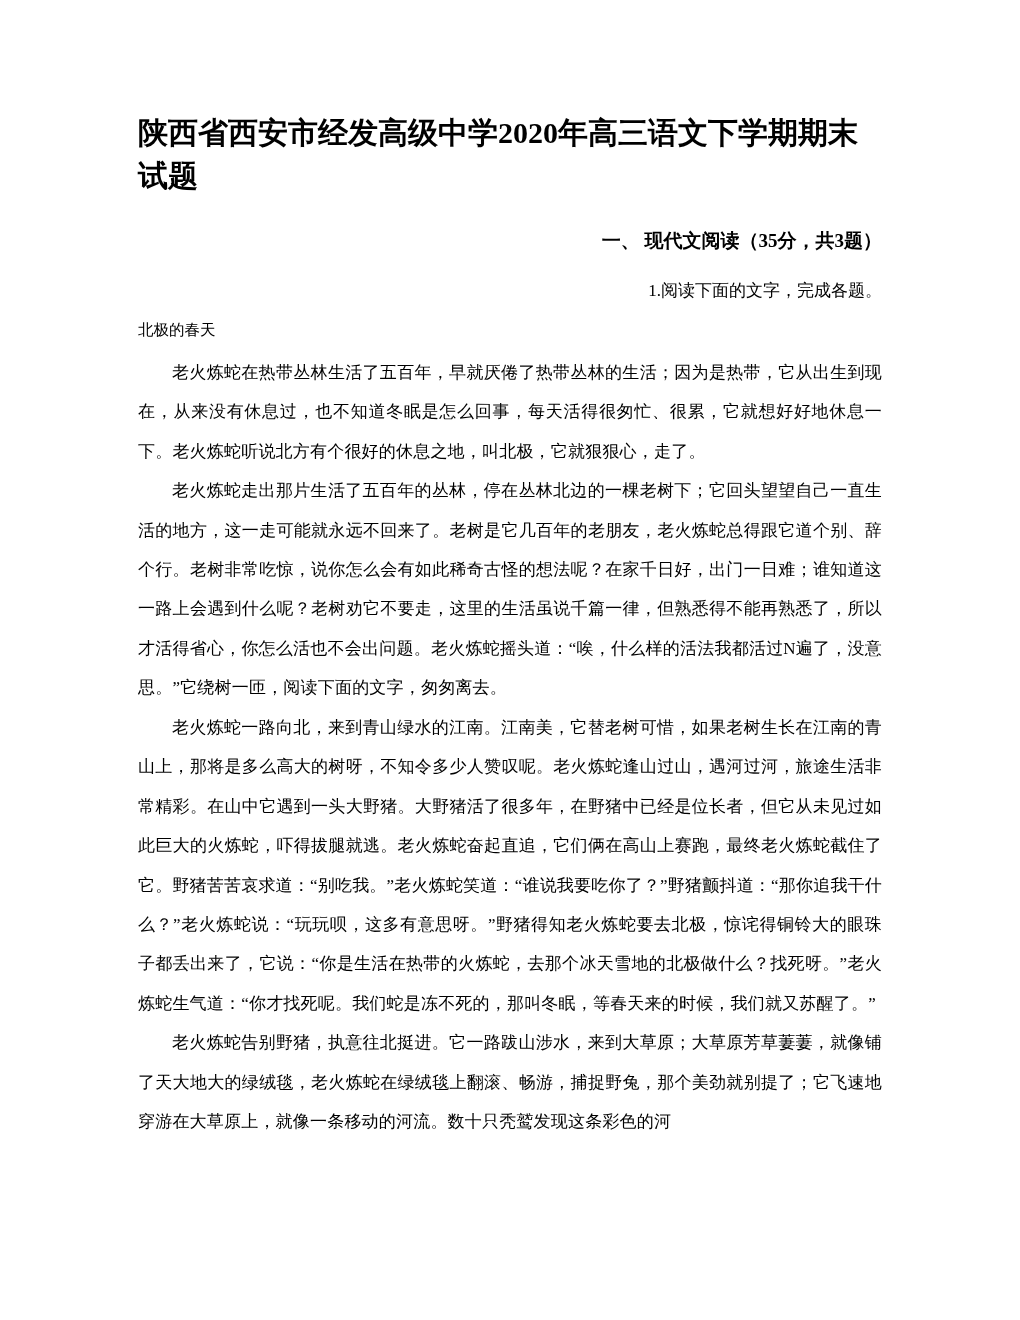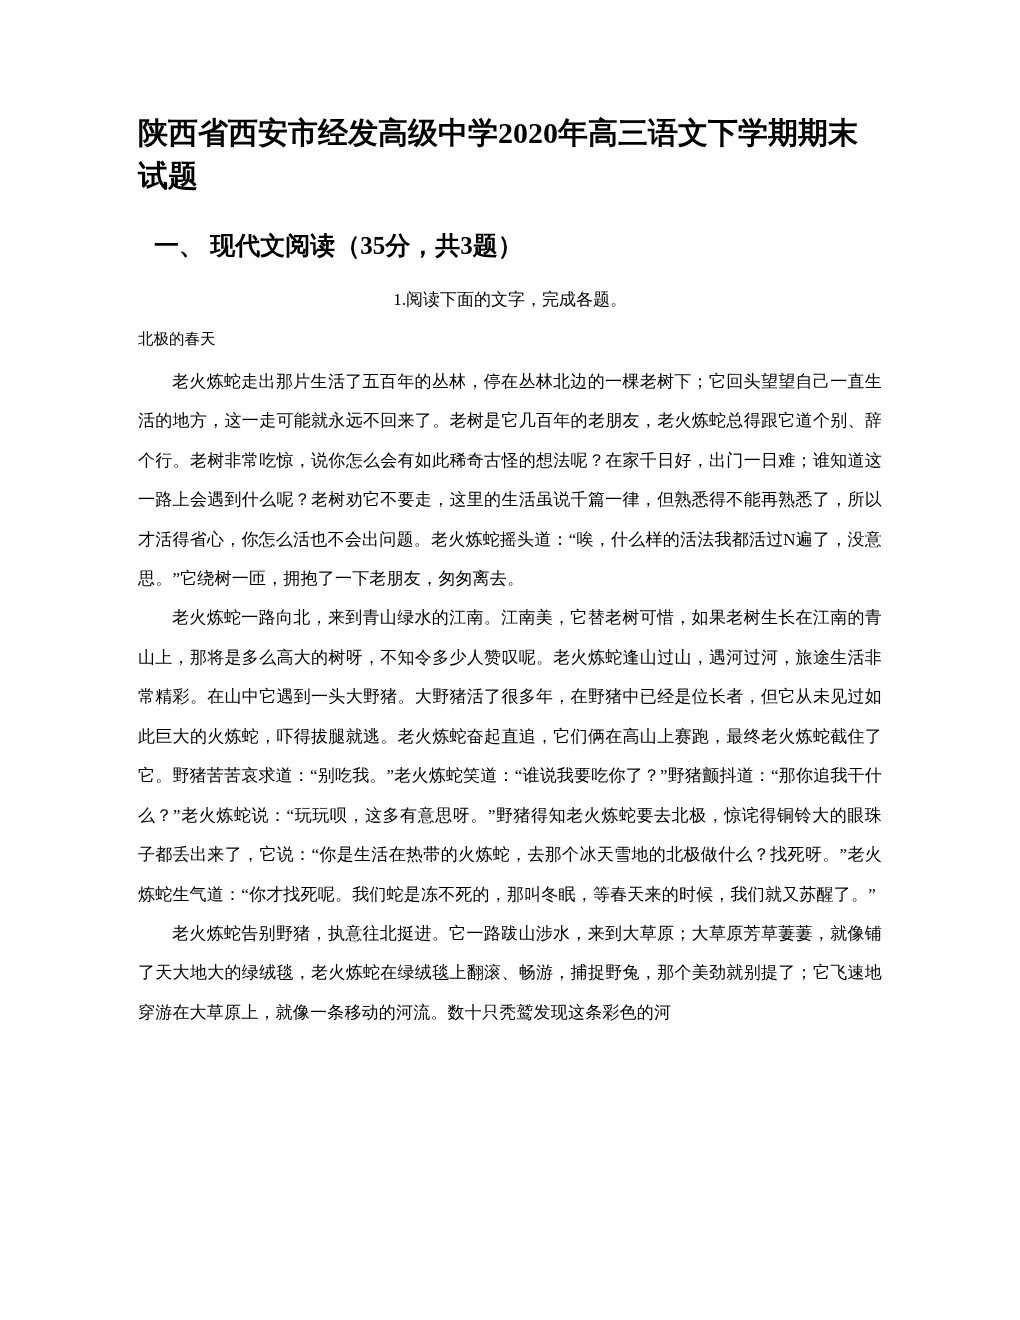--- a/index.html
+++ b/index.html
@@ -30,33 +30,33 @@
     font-weight: bold;
     line-height: 1.42;
     letter-spacing: 0px;
     margin: 0 0 30px 0;
     text-align: left;
     word-break: break-all;
   }
 
   .section-heading {
     font-family: "Liberation Serif", "DejaVu Serif", serif;
-    font-size: 25px;
+    font-size: 19px;
     font-weight: bold;
     line-height: 1.5;
     margin: 0 0 22px 16px;
-    text-align: left;
+    text-align: right;
     word-break: break-all;
   }
 
   .q-line {
     font-size: 17px;
     line-height: 1.55;
     margin: 0 0 14px 0;
-    text-align: center;
+    text-align: right;
     word-break: break-all;
   }
 
   .centered-line {
     font-size: 15.5px;
     line-height: 1.6;
     margin: 0 0 10px 0;
     text-align: left;
     word-break: break-all;
   }
@@ -83,20 +83,21 @@
 
   <h1 class="doc-title">陕西省西安市经发高级中学2020年高三语文下学期期末试题</h1>
 
   <h2 class="section-heading">一、 现代文阅读（35分，共3题）</h2>
 
   <p class="q-line">1.阅读下面的文字，完成各题。</p>
 
   <p class="centered-line">北极的春天</p>
 
 
+  <p class="body-para">老火炼蛇在热带丛林生活了五百年，早就厌倦了热带丛林的生活；因为是热带，它从出生到现在，从来没有休息过，也不知道冬眠是怎么回事，每天活得很匆忙、很累，它就想好好地休息一下。老火炼蛇听说北方有个很好的休息之地，叫北极，它就狠狠心，走了。</p>
 
-  <p class="body-para">老火炼蛇走出那片生活了五百年的丛林，停在丛林北边的一棵老树下；它回头望望自己一直生活的地方，这一走可能就永远不回来了。老树是它几百年的老朋友，老火炼蛇总得跟它道个别、辞个行。老树非常吃惊，说你怎么会有如此稀奇古怪的想法呢？在家千日好，出门一日难；谁知道这一路上会遇到什么呢？老树劝它不要走，这里的生活虽说千篇一律，但熟悉得不能再熟悉了，所以才活得省心，你怎么活也不会出问题。老火炼蛇摇头道：“唉，什么样的活法我都活过N遍了，没意思。”它绕树一匝，拥抱了一下老朋友，匆匆离去。</p>
+  <p class="body-para">老火炼蛇走出那片生活了五百年的丛林，停在丛林北边的一棵老树下；它回头望望自己一直生活的地方，这一走可能就永远不回来了。老树是它几百年的老朋友，老火炼蛇总得跟它道个别、辞个行。老树非常吃惊，说你怎么会有如此稀奇古怪的想法呢？在家千日好，出门一日难；谁知道这一路上会遇到什么呢？老树劝它不要走，这里的生活虽说千篇一律，但熟悉得不能再熟悉了，所以才活得省心，你怎么活也不会出问题。老火炼蛇摇头道：“唉，什么样的活法我都活过N遍了，没意思。”它绕树一匝，阅读下面的文字，匆匆离去。</p>
 
   <p class="body-para">老火炼蛇一路向北，来到青山绿水的江南。江南美，它替老树可惜，如果老树生长在江南的青山上，那将是多么高大的树呀，不知令多少人赞叹呢。老火炼蛇逢山过山，遇河过河，旅途生活非常精彩。在山中它遇到一头大野猪。大野猪活了很多年，在野猪中已经是位长者，但它从未见过如此巨大的火炼蛇，吓得拔腿就逃。老火炼蛇奋起直追，它们俩在高山上赛跑，最终老火炼蛇截住了它。野猪苦苦哀求道：“别吃我。”老火炼蛇笑道：“谁说我要吃你了？”野猪颤抖道：“那你追我干什么？”老火炼蛇说：“玩玩呗，这多有意思呀。”野猪得知老火炼蛇要去北极，惊诧得铜铃大的眼珠子都丢出来了，它说：“你是生活在热带的火炼蛇，去那个冰天雪地的北极做什么？找死呀。”老火炼蛇生气道：“你才找死呢。我们蛇是冻不死的，那叫冬眠，等春天来的时候，我们就又苏醒了。”</p>
 
   <p class="body-para">老火炼蛇告别野猪，执意往北挺进。它一路跋山涉水，来到大草原；大草原芳草萋萋，就像铺了天大地大的绿绒毯，老火炼蛇在绿绒毯上翻滚、畅游，捕捉野兔，那个美劲就别提了；它飞速地穿游在大草原上，就像一条移动的河流。数十只秃鹫发现这条彩色的河</p>
 
 </div>
 
 </body></html>

